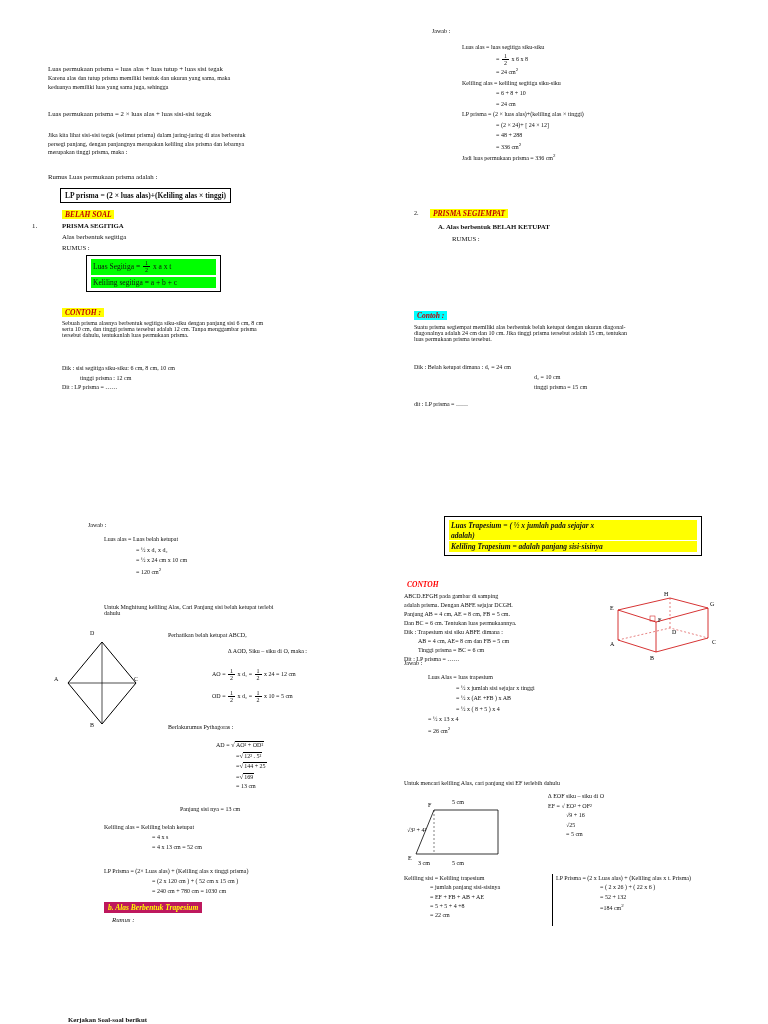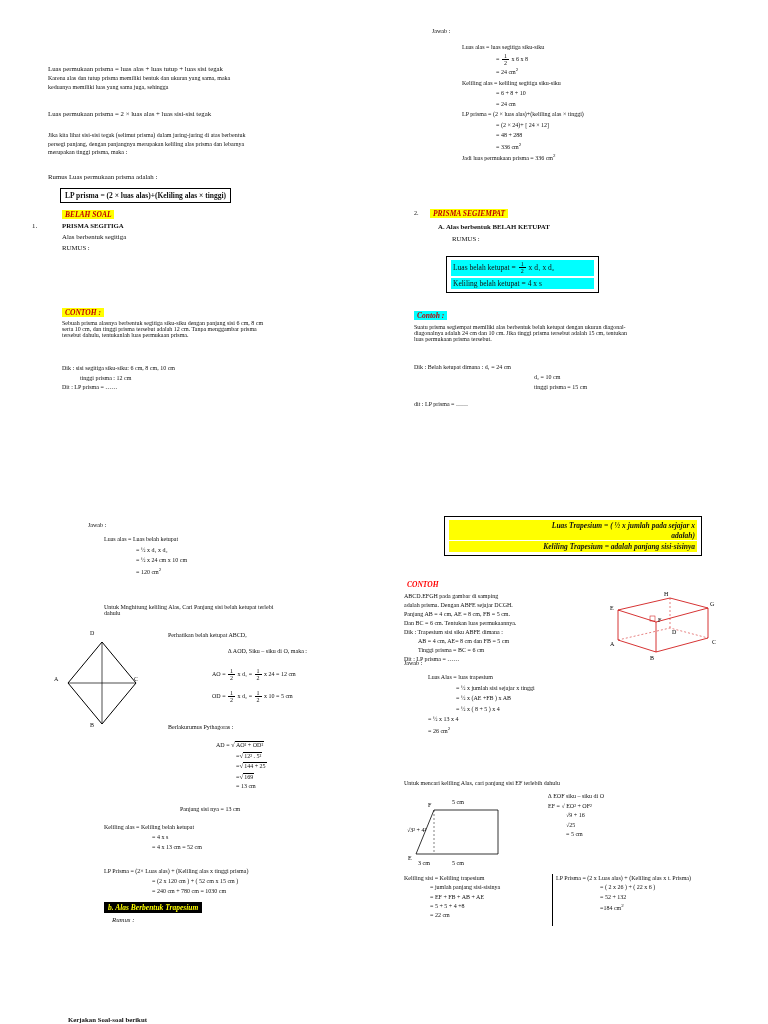--- a/index.html
+++ b/index.html
@@ -16,26 +16,26 @@
   .abs{position:absolute;}
   .hdr-bar{
     background:#2e74b5;color:#ffffff;font-weight:bold;font-size:8.5px;
     padding:3px 6px;letter-spacing:.2px;
     font-family:"Liberation Serif", serif;
   }
   .txt{line-height:1.45;}
   .small{font-size:6.8px;}
   .tiny{font-size:6px;}
   .bold{font-weight:bold;}
-  .ital{font-style:italic;text-align:right;}
+  .ital{font-style:italic;}
   .boxed{border:1px solid #000;padding:2px 4px;display:inline-block;background:#fff;}
   .yel{background:#ffff00;}
   .cyan{background:#00ffff;}
   .grn{background:#00ff00;}
-  .redbg{background:#000000;color:#ffff00;font-weight:bold;font-style:italic;}
+  .redbg{background:#be185d;color:#ffff00;font-weight:bold;font-style:italic;}
   .frac{display:inline-block;vertical-align:middle;text-align:center;font-size:6px;line-height:1.05;margin:0 1px;}
   .frac .n{display:block;border-bottom:1px solid #000;padding:0 2px;}
   .frac .d{display:block;padding:0 2px;}
   .sqrt{border-top:1px solid #000;padding:0 1px;}
 </style>
 </head>
 <body>
 
 <div class="page">
 
@@ -60,20 +60,31 @@
     <span>LP prisma = (2 × luas alas)+(Keliling alas ×  tinggi)</span>
   </div>
 
   <div class="abs yel bold" style="left:62px;top:210px;padding:0 3px;font-size:7.5px;color:#c00000;font-style:italic;">BELAH SOAL</div>
 
   <div class="abs small" style="left:32px;top:222px;">1.</div>
   <div class="abs small bold" style="left:62px;top:222px;">PRISMA SEGITIGA</div>
   <div class="abs small" style="left:62px;top:233px;">Alas berbentuk segitiga</div>
   <div class="abs small" style="left:62px;top:244px;">RUMUS :</div>
 
+  <div class="abs" style="left:86px;top:255px;width:125px;border:1px solid #000;padding:3px 4px;">
+    <div class="grn" style="padding:1px 2px;">
+      <span>Luas Segitiga =</span>
+      <span class="frac">
+        <span class="n">1</span>
+        <span class="d">2</span>
+      </span>
+      <span>x a x t</span>
+    </div>
+    <div class="grn" style="padding:1px 2px;margin-top:2px;">Keliling segitiga = a + b + c</div>
+  </div>
 
   <div class="abs yel bold ital" style="left:62px;top:308px;padding:0 3px;color:#c00000;font-size:7.5px;">CONTOH :</div>
 
   <div class="abs tiny" style="left:62px;top:320px;width:300px;">
     <div>Sebuah prisma alasnya berbentuk segitiga siku-siku dengan panjang sisi 6 cm, 8 cm</div>
     <div>serta 10 cm, dan tinggi prisma tersebut adalah 12 cm. Tanpa menggambar prisma</div>
     <div>tersebut dahulu, tentukanlah luas permukaan prisma.</div>
   </div>
 
   <div class="abs tiny" style="left:62px;top:364px;width:300px;line-height:1.6;">
@@ -103,31 +114,20 @@
     <div style="margin-left:34px;">= 48 + 288</div>
     <div style="margin-left:34px;"><span>= 336 cm</span><sup>2</sup></div>
     <div><span>Jadi luas permukaan prisma = 336 cm</span><sup>2</sup></div>
   </div>
 
   <div class="abs tiny" style="left:414px;top:210px;">2.</div>
   <div class="abs yel bold ital" style="left:430px;top:209px;padding:0 3px;color:#c00000;font-size:7.5px;">PRISMA SEGIEMPAT</div>
   <div class="abs small bold" style="left:438px;top:223px;">A.  Alas berbentuk BELAH KETUPAT</div>
   <div class="abs small" style="left:452px;top:235px;">RUMUS :</div>
 
-  <div class="abs" style="left:446px;top:256px;width:143px;border:1px solid #000;padding:3px 4px;">
-    <div class="cyan" style="padding:1px 2px;">
-      <span>Luas belah ketupat =</span>
-      <span class="frac">
-        <span class="n">1</span>
-        <span class="d">2</span>
-      </span>
-      <span>x d₁ x d₂</span>
-    </div>
-    <div class="cyan" style="padding:1px 2px;margin-top:2px;">Keliling belah ketupat = 4 x s</div>
-  </div>
 
   <div class="abs cyan bold ital" style="left:414px;top:311px;padding:0 3px;color:#c00000;font-size:7.5px;">Contoh :</div>
 
   <div class="abs tiny" style="left:414px;top:324px;width:306px;">
     <div>Suatu prisma segiempat memiliki alas berbentuk belah ketupat dengan ukuran diagonal-</div>
     <div>diagonalnya adalah 24 cm dan 10 cm. Jika tinggi prisma tersebut adalah 15 cm, tentukan</div>
     <div>luas permukaan prisma tersebut.</div>
   </div>
 
   <div class="abs tiny" style="left:414px;top:362px;width:306px;line-height:1.7;">

